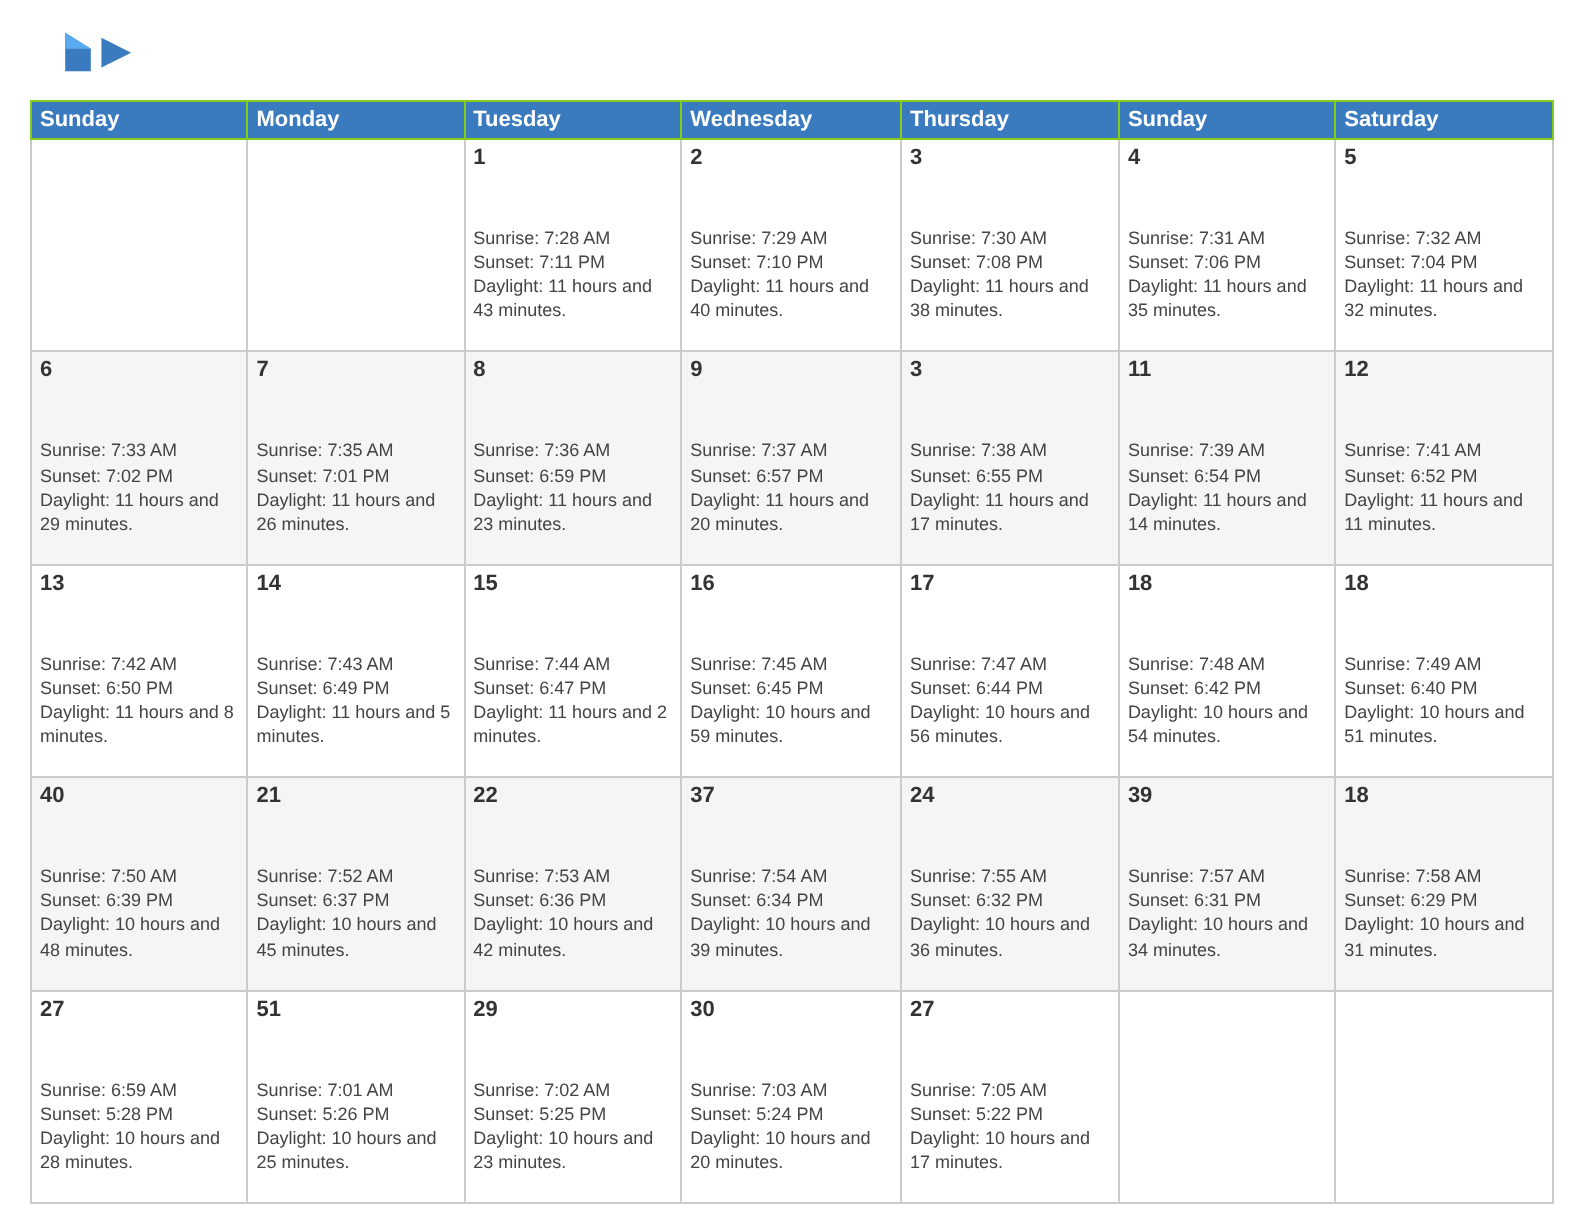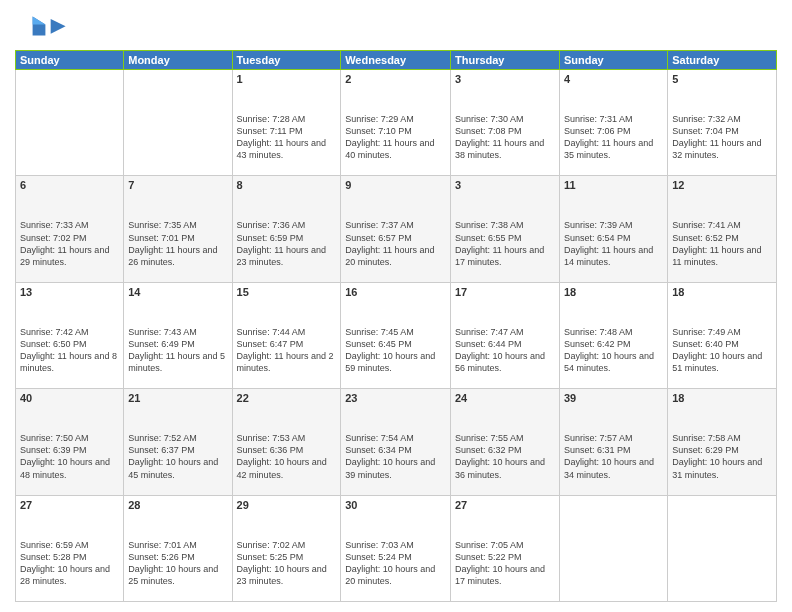--- a/index.html
+++ b/index.html
@@ -226,21 +226,21 @@
           </td>
           <td>
             <span class="day-num">21</span>
             <div class="day-info">Sunrise: 7:52 AM<br>Sunset: 6:37 PM<br>Daylight: 10 hours and 45 minutes.</div>
           </td>
           <td>
             <span class="day-num">22</span>
             <div class="day-info">Sunrise: 7:53 AM<br>Sunset: 6:36 PM<br>Daylight: 10 hours and 42 minutes.</div>
           </td>
           <td>
-            <span class="day-num">23</span>
+            <span class="day-num">37</span>
             <div class="day-info">Sunrise: 7:54 AM<br>Sunset: 6:34 PM<br>Daylight: 10 hours and 39 minutes.</div>
           </td>
           <td>
             <span class="day-num">24</span>
             <div class="day-info">Sunrise: 7:55 AM<br>Sunset: 6:32 PM<br>Daylight: 10 hours and 36 minutes.</div>
           </td>
           <td>
             <span class="day-num">39</span>
             <div class="day-info">Sunrise: 7:57 AM<br>Sunset: 6:31 PM<br>Daylight: 10 hours and 34 minutes.</div>
           </td>
@@ -248,21 +248,21 @@
             <span class="day-num">18</span>
             <div class="day-info">Sunrise: 7:58 AM<br>Sunset: 6:29 PM<br>Daylight: 10 hours and 31 minutes.</div>
           </td>
         </tr>
         <tr>
           <td>
             <span class="day-num">27</span>
             <div class="day-info">Sunrise: 6:59 AM<br>Sunset: 5:28 PM<br>Daylight: 10 hours and 28 minutes.</div>
           </td>
           <td>
-            <span class="day-num">28</span>
+            <span class="day-num">51</span>
             <div class="day-info">Sunrise: 7:01 AM<br>Sunset: 5:26 PM<br>Daylight: 10 hours and 25 minutes.</div>
           </td>
           <td>
             <span class="day-num">29</span>
             <div class="day-info">Sunrise: 7:02 AM<br>Sunset: 5:25 PM<br>Daylight: 10 hours and 23 minutes.</div>
           </td>
           <td>
             <span class="day-num">30</span>
             <div class="day-info">Sunrise: 7:03 AM<br>Sunset: 5:24 PM<br>Daylight: 10 hours and 20 minutes.</div>
           </td>

